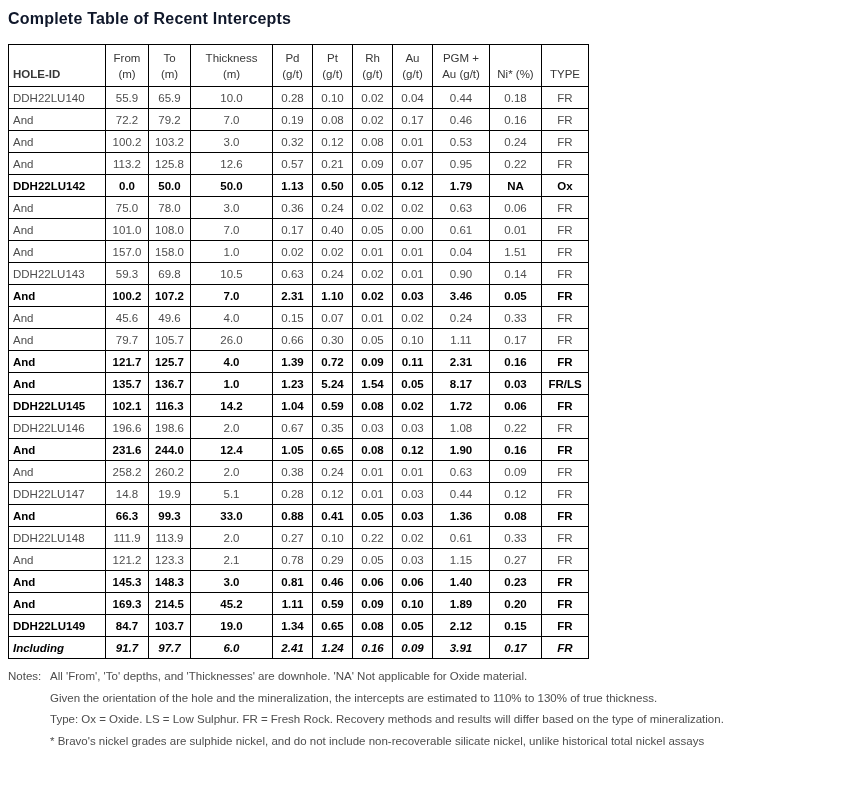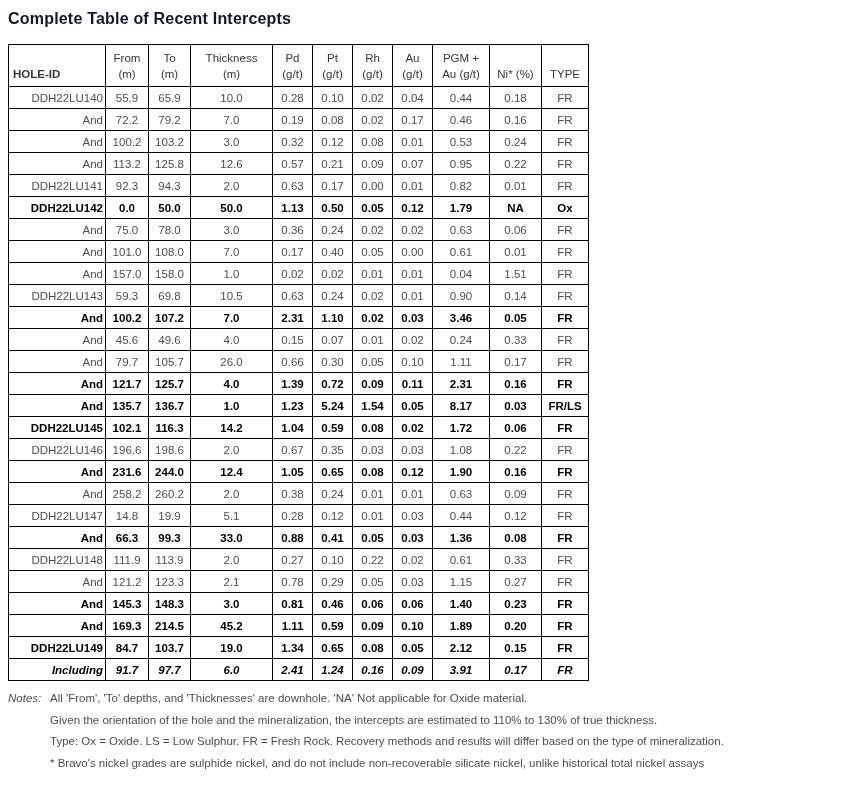--- a/index.html
+++ b/index.html
@@ -46,22 +46,22 @@
     padding-left: 4px;
     font-weight: bold;
   }
   table.intercepts td {
     color: #4d4d4d;
     text-align: center;
     height: 22px;
     padding: 1px 2px;
   }
   table.intercepts td.hole {
-    text-align: right;
-    padding-left: 10px;
+    text-align: left;
+    padding-left: 4px;
   }
   tr.row-bold td {
     font-weight: bold;
     color: #000000;
   }
   tr.row-italic td {
     font-style: italic;
   }
   td.ni-bold {
     font-weight: normal;
@@ -70,21 +70,20 @@
   .notes {
     display: grid;
     grid-template-columns: 33px auto;
     column-gap: 9px;
     margin-top: 7px;
     font-size: 11.5px;
     color: #4d4d4d;
   }
   .notes-label {
     line-height: 21.5px;
-    font-style: italic;
   }
   .notes-lines div {
     line-height: 21.5px;
   }
 </style>
 </head>
 <body>
 
 <div class="page">
 
@@ -195,33 +194,20 @@
           <td>125.8</td>
           <td>12.6</td>
           <td>0.57</td>
           <td>0.21</td>
           <td>0.09</td>
           <td>0.07</td>
           <td>0.95</td>
           <td class="ni-bold">0.22</td>
           <td>FR</td>
         </tr>
-        <tr>
-          <td class="hole">DDH22LU141</td>
-          <td>92.3</td>
-          <td>94.3</td>
-          <td>2.0</td>
-          <td>0.63</td>
-          <td>0.17</td>
-          <td>0.00</td>
-          <td>0.01</td>
-          <td>0.82</td>
-          <td>0.01</td>
-          <td>FR</td>
-        </tr>
         <tr class="row-bold">
           <td class="hole">DDH22LU142</td>
           <td>0.0</td>
           <td>50.0</td>
           <td>50.0</td>
           <td>1.13</td>
           <td>0.50</td>
           <td>0.05</td>
           <td>0.12</td>
           <td>1.79</td>

